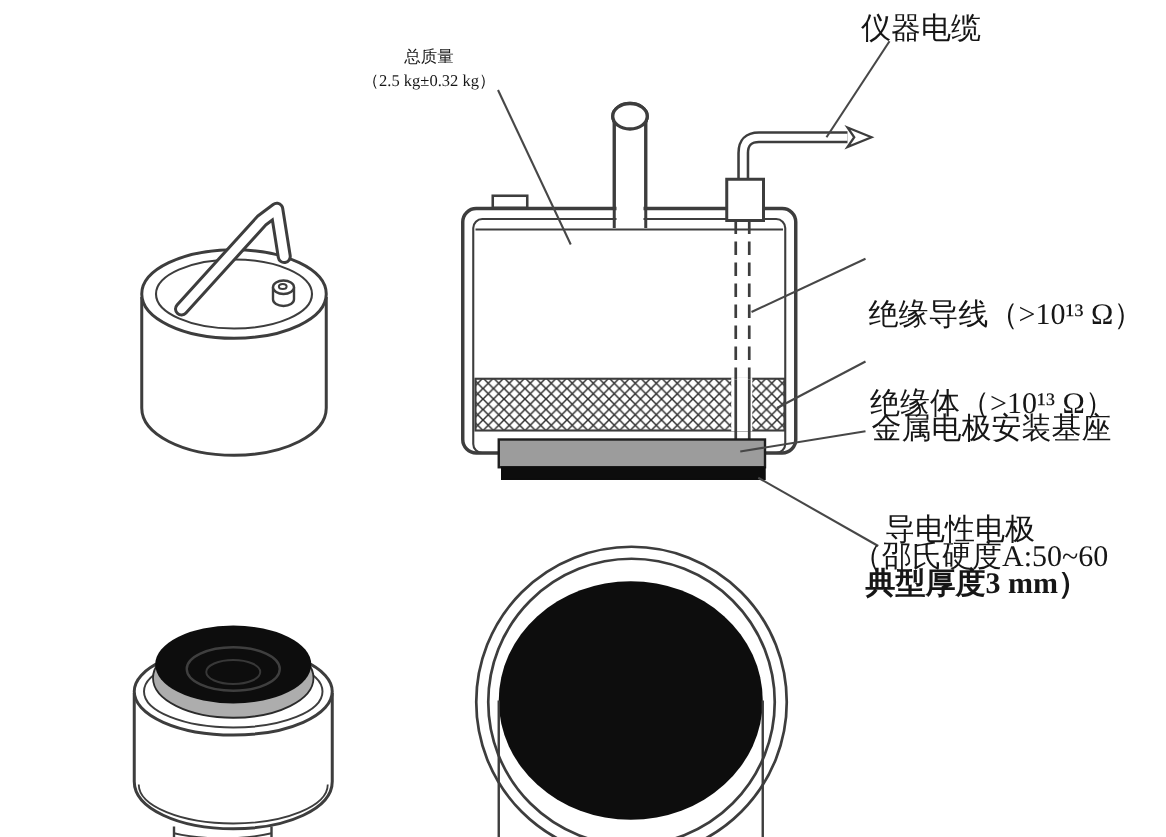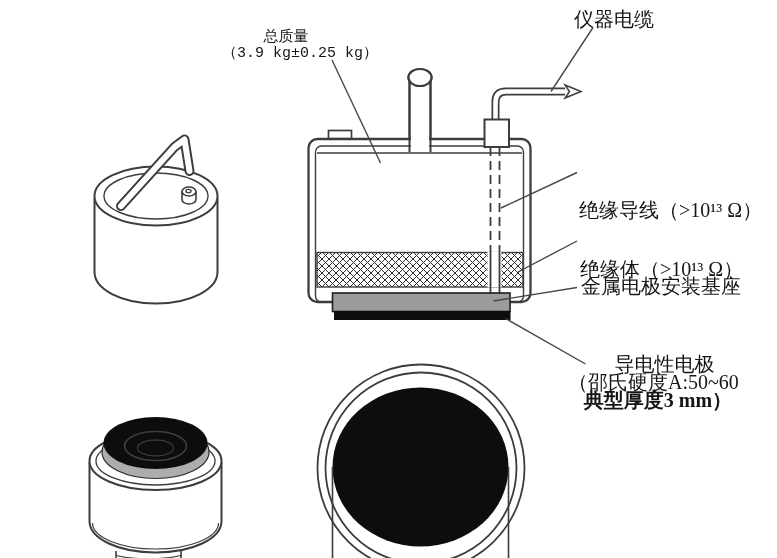--- a/index.html
+++ b/index.html
@@ -12,26 +12,26 @@
   }
   #lineart{position:absolute;left:0;top:0;}
   .lbl{
     position:absolute;
     font-size:20px;
     color:#161616;
     white-space:nowrap;
     line-height:17px;
   }
   .lbl-center{text-align:center;}
-  #label-total-mass{left:222px;top:30px;width:128px;font-size:15px;line-height:16px;font-family:Liberation Mono, monospace;}
+  #label-total-mass{left:222px;top:30px;width:128px;font-size:11px;line-height:16px;}
   #label-instrument-cable{left:574px;top:11px;}
   #label-insulated-wire{left:579px;top:163px;margin-top:39px;}
   #label-insulator{left:580px;top:229px;margin-top:32px;}
   #label-metal-base{left:581px;top:278px;}
-  #label-conductive-electrode{left:568px;top:355px;line-height:18px;text-align:center;}
+  #label-conductive-electrode{left:568px;top:344px;line-height:18px;}
   #label-conductive-electrode .l1{margin-left:22px;}
   #label-conductive-electrode .l3{margin-left:9px;font-weight:bold;}
 </style>
 </head>
 <body>
 
 <div id="canvas">
 
   <svg id="lineart" width="777" height="558" viewBox="0 0 777 558">
     <defs>
@@ -110,21 +110,21 @@
       <path d="M593,27.5 L551,91.5"></path>
       <path d="M577,172.5 L501,208"></path>
       <path d="M577,241 L518,272"></path>
       <path d="M577,287.5 L493.5,301"></path>
       <path d="M585.5,364 L505.5,318.5"></path>
     </g>
   </svg>
 
   <div class="lbl lbl-center" id="label-total-mass">
     <div>总质量</div>
-    <div>（3.9 kg±0.25 kg）</div>
+    <div>（2.5 kg±0.32 kg）</div>
   </div>
 
   <div class="lbl" id="label-instrument-cable">仪器电缆</div>
 
   <div class="lbl" id="label-insulated-wire">绝缘导线（&gt;10¹³ Ω）</div>
 
   <div class="lbl" id="label-insulator">绝缘体（&gt;10¹³ Ω）</div>
 
   <div class="lbl" id="label-metal-base">金属电极安装基座</div>
 

